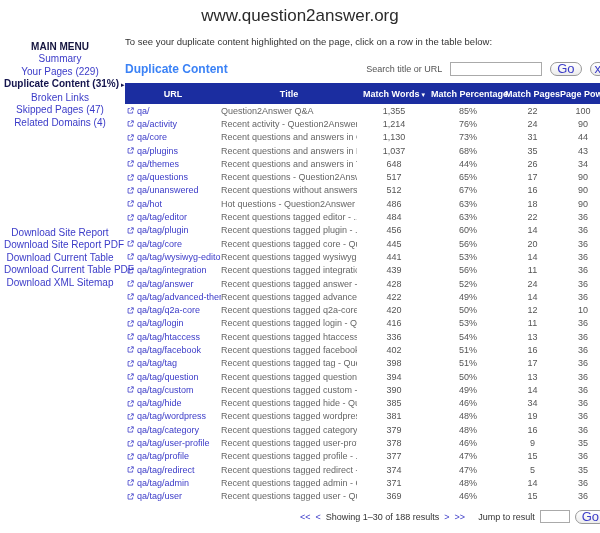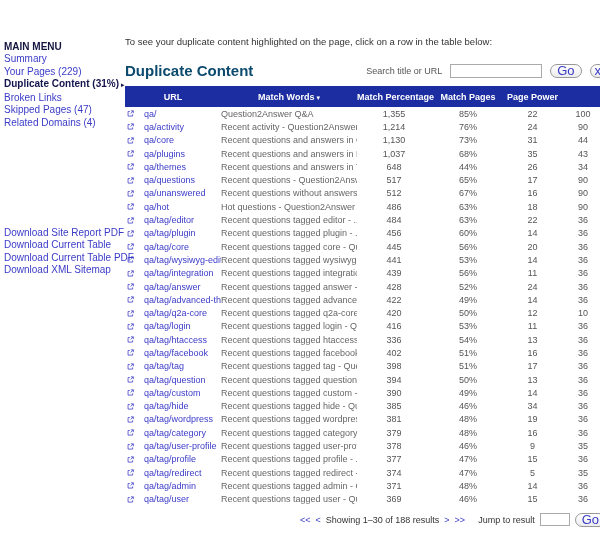--- a/index.html
+++ b/index.html
@@ -10,83 +10,85 @@
   }
   *{box-sizing:border-box;margin:0;padding:0;}
   html,body{background:#fff;}
   body{font-family:"Liberation Sans","DejaVu Sans",sans-serif;}
   .page{position:relative;width:600px;height:533px;background:#fff;overflow:hidden;}
 
   .page-title{position:absolute;top:6px;left:0;width:100%;text-align:center;
     font-size:17px;color:#2b2b2b;}
 
   
-  .sidebar{position:absolute;left:4px;top:40px;width:112px;}
+  .sidebar{position:absolute;left:4px;top:40px;width:112px;text-align:center;}
   .menu-heading{font-size:10px;font-weight:bold;color:#15153f;line-height:13px;}
   .menu-item{font-size:10px;line-height:12.6px;color:var(--link);cursor:pointer;
     white-space:nowrap;}
   .menu-item.active{font-weight:bold;color:var(--active-item);}
   .menu-item .marker{font-size:7px;color:var(--active-item);margin-left:2px;}
   .downloads{margin-top:97px;}
   .download-link{font-size:10px;line-height:12.6px;color:var(--link);cursor:pointer;
     white-space:nowrap;}
 
   
   .main{position:absolute;left:125px;top:36px;width:481px;}
   .intro{font-size:9.5px;color:#333;}
   .section-row{margin-top:15px;display:flex;align-items:center;justify-content:space-between;}
-  .section-title{font-size:15px;font-weight:bold;color:#0c4a6e;}
+  .section-title{font-size:12px;font-weight:bold;color:#3b82f6;}
   .search{display:flex;align-items:center;gap:8px;}
   .search-label{font-size:9px;color:#555;}
   .search-input{width:92px;height:14px;border:1px solid #aaa;font-size:9px;padding:0 2px;}
   .btn{font-size:13px;color:var(--link);background:linear-gradient(#ffffff,#ececec);
     border:1px solid #999;border-radius:8px;padding:1px 6px;cursor:pointer;line-height:10px;}
   .btn.small{padding:1px 4px;}
 
   
   .table{margin-top:7px;}
   .thead{position:relative;display:grid;grid-template-columns:96px 136px 74px 74px 55px 46px;
     background:var(--header-bar);color:#fff;height:21px;align-items:center;}
   .th{font-size:9px;font-weight:bold;text-align:center;white-space:nowrap;cursor:pointer;}
   .th .sort{font-size:7px;margin-left:2px;}
   .info{position:absolute;right:3px;top:1px;font-size:9px;font-style:italic;
     font-family:"Liberation Serif","DejaVu Serif",serif;color:#fff;cursor:pointer;}
   .trow{display:grid;grid-template-columns:96px 136px 74px 74px 55px 46px;height:13.3px;
     align-items:center;cursor:pointer;}
   .c{font-size:9px;white-space:nowrap;overflow:hidden;}
-  .curl{display:flex;align-items:center;gap:10px;padding-left:2px;color:var(--link);}
+  .curl{display:flex;align-items:center;gap:3px;padding-left:2px;color:var(--link);}
   .ext{display:inline-flex;color:var(--link);}
   .ulink{color:var(--link);text-decoration:none;}
   .ctitle{color:var(--muted-text);}
   .cnum{text-align:center;color:#555;}
 
   
   .tfoot{margin-top:7px;display:flex;justify-content:flex-end;align-items:center;gap:5px;
     font-size:9px;color:#333;}
   .pager-link{color:var(--link);cursor:pointer;}
   .jump-label{margin-left:8px;color:#333;}
   .jump-input{width:30px;height:13px;border:1px solid #aaa;font-size:9px;padding:0 2px;}
 </style>
 </head>
 <body>
 
 <div class="page">
 
+  <div class="page-title">www.question2answer.org</div>
 
   <div class="sidebar">
     <div class="menu-heading">MAIN MENU</div>
     <div id="menu-list">
         <div class="menu-item">Summary</div>
         <div class="menu-item">Your Pages (229)</div>
         <div class="menu-item active">Duplicate Content (31%)<span class="marker">▸</span></div>
         <div class="menu-item">Broken Links</div>
         <div class="menu-item">Skipped Pages (47)</div>
         <div class="menu-item">Related Domains (4)</div>
       </div>
     <div class="downloads" id="download-list">
+        <div class="download-link">Download Site Report</div>
         <div class="download-link">Download Site Report PDF</div>
         <div class="download-link">Download Current Table</div>
         <div class="download-link">Download Current Table PDF</div>
         <div class="download-link">Download XML Sitemap</div>
       </div>
   </div>
 
   <div class="main">
     <div class="intro">To see your duplicate content highlighted on the page, click on a row in the table below:</div>
 
@@ -96,20 +98,21 @@
         <span class="search-label">Search title or URL</span>
         <input class="search-input" type="text" value="" style="">
         <button class="btn">Go</button>
         <button class="btn small">x</button>
       </div>
     </div>
 
     <div class="table">
       <div class="thead" id="header-row">
         <div class="th">URL</div>
+          <div class="th">Title</div>
           <div class="th">Match Words<span class="sort">▾</span></div>
           <div class="th">Match Percentage</div>
           <div class="th">Match Pages</div>
           <div class="th">Page Power</div>
           <span class="info">i</span>
       </div>
       <div id="rows">
           <div class="trow">
             <div class="c curl">
               <span class="ext">

